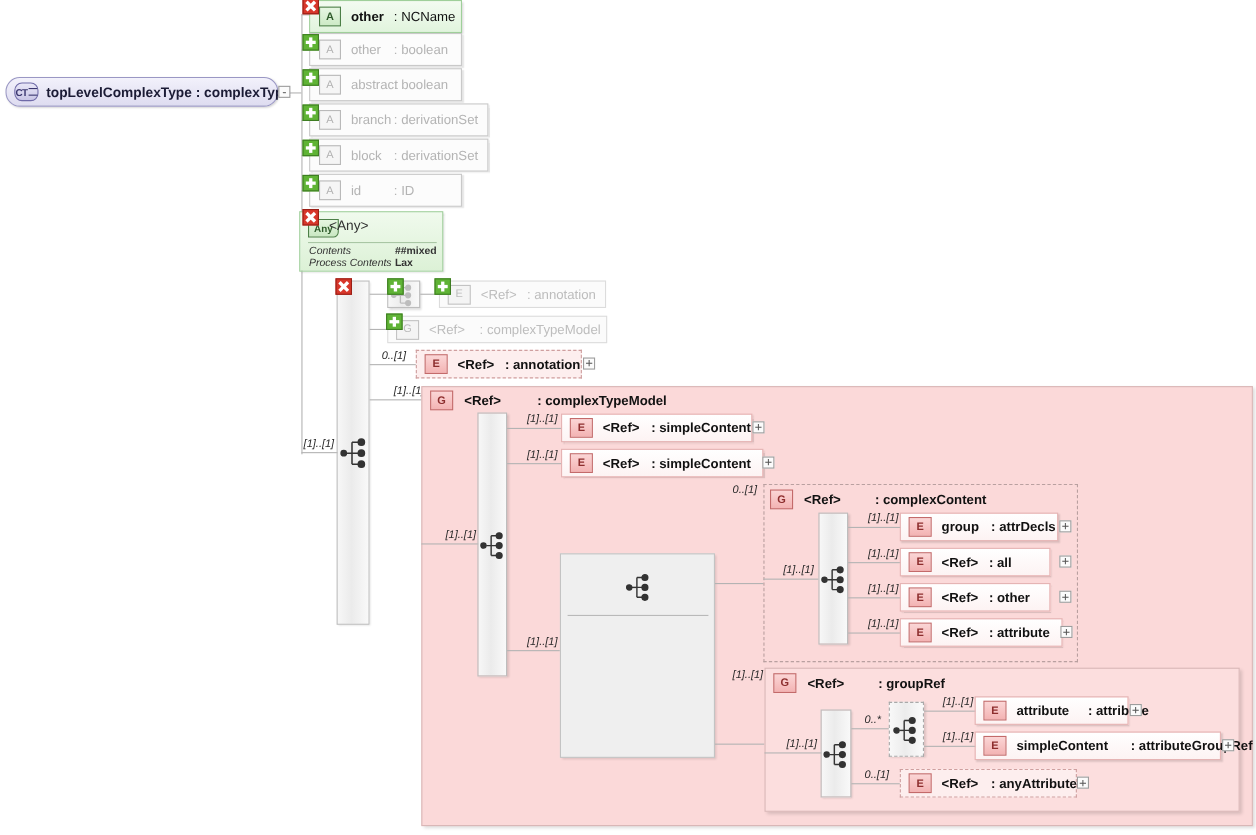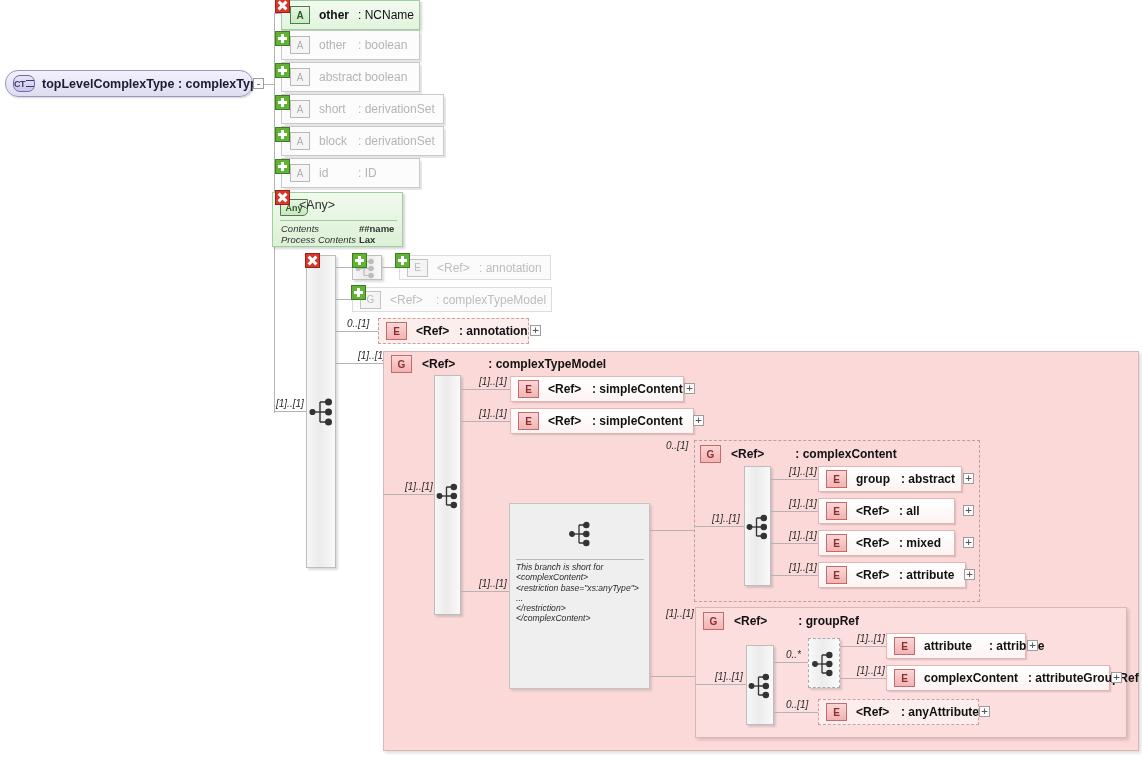--- a/index.html
+++ b/index.html
@@ -153,21 +153,21 @@
   <div class="a-name">abstract</div>
   <div class="a-type" style="left:76px;">: boolean</div>
 </div>
 <div class="mk mk-plus" style="left:275px;top:63px;"></div>
 
 <div class="abs hline lt" style="left:274px;top:109px;width:8px;"></div>
 <div class="abs attr-box" style="left:281px;top:94px;width:163px;">
   <div class="a-badge">
       <span>A</span>
     </div>
-  <div class="a-name">short</div>
+  <div class="a-name">branch</div>
   <div class="a-type" style="left:76px;">: derivationSet</div>
 </div>
 <div class="mk mk-plus" style="left:275px;top:95px;"></div>
 
 <div class="abs hline lt" style="left:274px;top:141px;width:8px;"></div>
 <div class="abs attr-box" style="left:281px;top:126px;width:163px;">
   <div class="a-badge">
       <span>A</span>
     </div>
   <div class="a-name">block</div>
@@ -186,21 +186,21 @@
 <div class="mk mk-plus" style="left:275px;top:159px;"></div>
 
 <div class="abs hline lt" style="left:274px;top:220px;width:8px;"></div>
 <div class="abs any-box">
   <div class="any-badge">
       <span>Any</span>
     </div>
   <div class="any-title">&lt;Any&gt;</div>
   <div class="any-rule"></div>
   <div class="any-row" style="left:8px;top:30px;">Contents</div>
-  <div class="any-val" style="left:86px;top:30px;">##name</div>
+  <div class="any-val" style="left:86px;top:30px;">##mixed</div>
   <div class="any-row" style="left:8px;top:41px;">Process Contents</div>
   <div class="any-val" style="left:86px;top:41px;">Lax</div>
 </div>
 <div class="mk mk-cross" style="left:275px;top:190px;"></div>
 
 <div class="abs hline lt" style="left:274px;top:411px;width:33px;"></div>
 <div class="card" style="left:276px;top:398px;">[1]..[1]</div>
 <div class="abs conn-bar" style="left:306px;top:255px;width:30px;height:313px;">
   <svg width="30" height="313" viewBox="0 0 30 313" style="display:block">
     <g stroke="#333" stroke-width="1.4" fill="#333">
@@ -329,26 +329,20 @@
       <circle cx="0" cy="11" r="2.3"></circle>
       <path d="M2.5 11 H7" fill="none"></path>
       <path d="M7 2 V20" fill="none"></path>
       <path d="M7 2 H12 M7 11 H12 M7 20 H12" fill="none"></path>
       <circle cx="14.3" cy="2" r="2.6"></circle>
       <circle cx="14.3" cy="11" r="2.6"></circle>
       <circle cx="14.3" cy="20" r="2.6"></circle>
     </g>
   </svg>
   <div class="note-rule"></div>
-  <div class="note-txt">This branch is short for
-&lt;complexContent&gt;
-&lt;restriction base="xs:anyType"&gt;
-...
-&lt;/restriction&gt;
-&lt;/complexContent&gt;</div>
 </div>
 
 <div class="abs hline lt" style="left:650px;top:530px;width:45px;"></div>
 <div class="abs hline lt" style="left:650px;top:676px;width:45px;"></div>
 
 <div class="card" style="left:666px;top:440px;">0..[1]</div>
 <div class="abs panel dashed" style="left:694px;top:440px;width:286px;height:162px;"></div>
 
 <div class="abs panel-title" style="left:700px;top:445px;">
   <div class="g-badge" style="margin-left:0;border:1px solid #c36a6a;background:linear-gradient(#fbd6d6,#f3b3b3);color:#8d2e2e;font-weight:bold;">
@@ -374,21 +368,21 @@
   </svg>
 </div>
 
 <div class="abs hline lt" style="left:771px;top:479px;width:48px;"></div>
 <div class="card" style="left:789px;top:466px;">[1]..[1]</div>
 <div class="abs ref-box pink" style="left:818px;top:466px;width:144px;height:26px;">
   <div class="e-badge">
       <span>E</span>
     </div>
   <div class="r-name">group</div>
-  <div class="r-type" style="left:82px;">: abstract</div>
+  <div class="r-type" style="left:82px;">: attrDecls</div>
 </div>
 <div class="abs expander" style="left:963px;top:473px;">
     <span>+</span>
   </div>
 
 <div class="abs hline lt" style="left:771px;top:511px;width:48px;"></div>
 <div class="card" style="left:789px;top:498px;">[1]..[1]</div>
 <div class="abs ref-box pink" style="left:818px;top:498px;width:137px;height:26px;">
   <div class="e-badge">
       <span>E</span>
@@ -400,21 +394,21 @@
     <span>+</span>
   </div>
 
 <div class="abs hline lt" style="left:771px;top:543px;width:48px;"></div>
 <div class="card" style="left:789px;top:530px;">[1]..[1]</div>
 <div class="abs ref-box pink" style="left:818px;top:530px;width:137px;height:26px;">
   <div class="e-badge">
       <span>E</span>
     </div>
   <div class="r-name">&lt;Ref&gt;</div>
-  <div class="r-type" style="left:80px;">: mixed</div>
+  <div class="r-type" style="left:80px;">: other</div>
 </div>
 <div class="abs expander" style="left:963px;top:537px;">
     <span>+</span>
   </div>
 
 <div class="abs hline lt" style="left:771px;top:575px;width:48px;"></div>
 <div class="card" style="left:789px;top:562px;">[1]..[1]</div>
 <div class="abs ref-box pink" style="left:818px;top:562px;width:148px;height:26px;">
   <div class="e-badge">
       <span>E</span>
@@ -481,21 +475,21 @@
 <div class="abs expander" style="left:1027px;top:640px;">
     <span>+</span>
   </div>
 
 <div class="abs hline lt" style="left:840px;top:678px;width:47px;"></div>
 <div class="card" style="left:857px;top:665px;">[1]..[1]</div>
 <div class="abs ref-box pink" style="left:886px;top:665px;width:224px;height:26px;">
   <div class="e-badge">
       <span>E</span>
     </div>
-  <div class="r-name">complexContent</div>
+  <div class="r-name">simpleContent</div>
   <div class="r-type" style="left:141px;">: attributeGroupRef</div>
 </div>
 <div class="abs expander" style="left:1111px;top:672px;">
     <span>+</span>
   </div>
 
 <div class="abs hline lt" style="left:774px;top:712px;width:45px;"></div>
 <div class="card" style="left:786px;top:699px;">0..[1]</div>
 <div class="abs ref-box dash" style="left:818px;top:699px;width:161px;height:26px;">
   <div class="e-badge">

